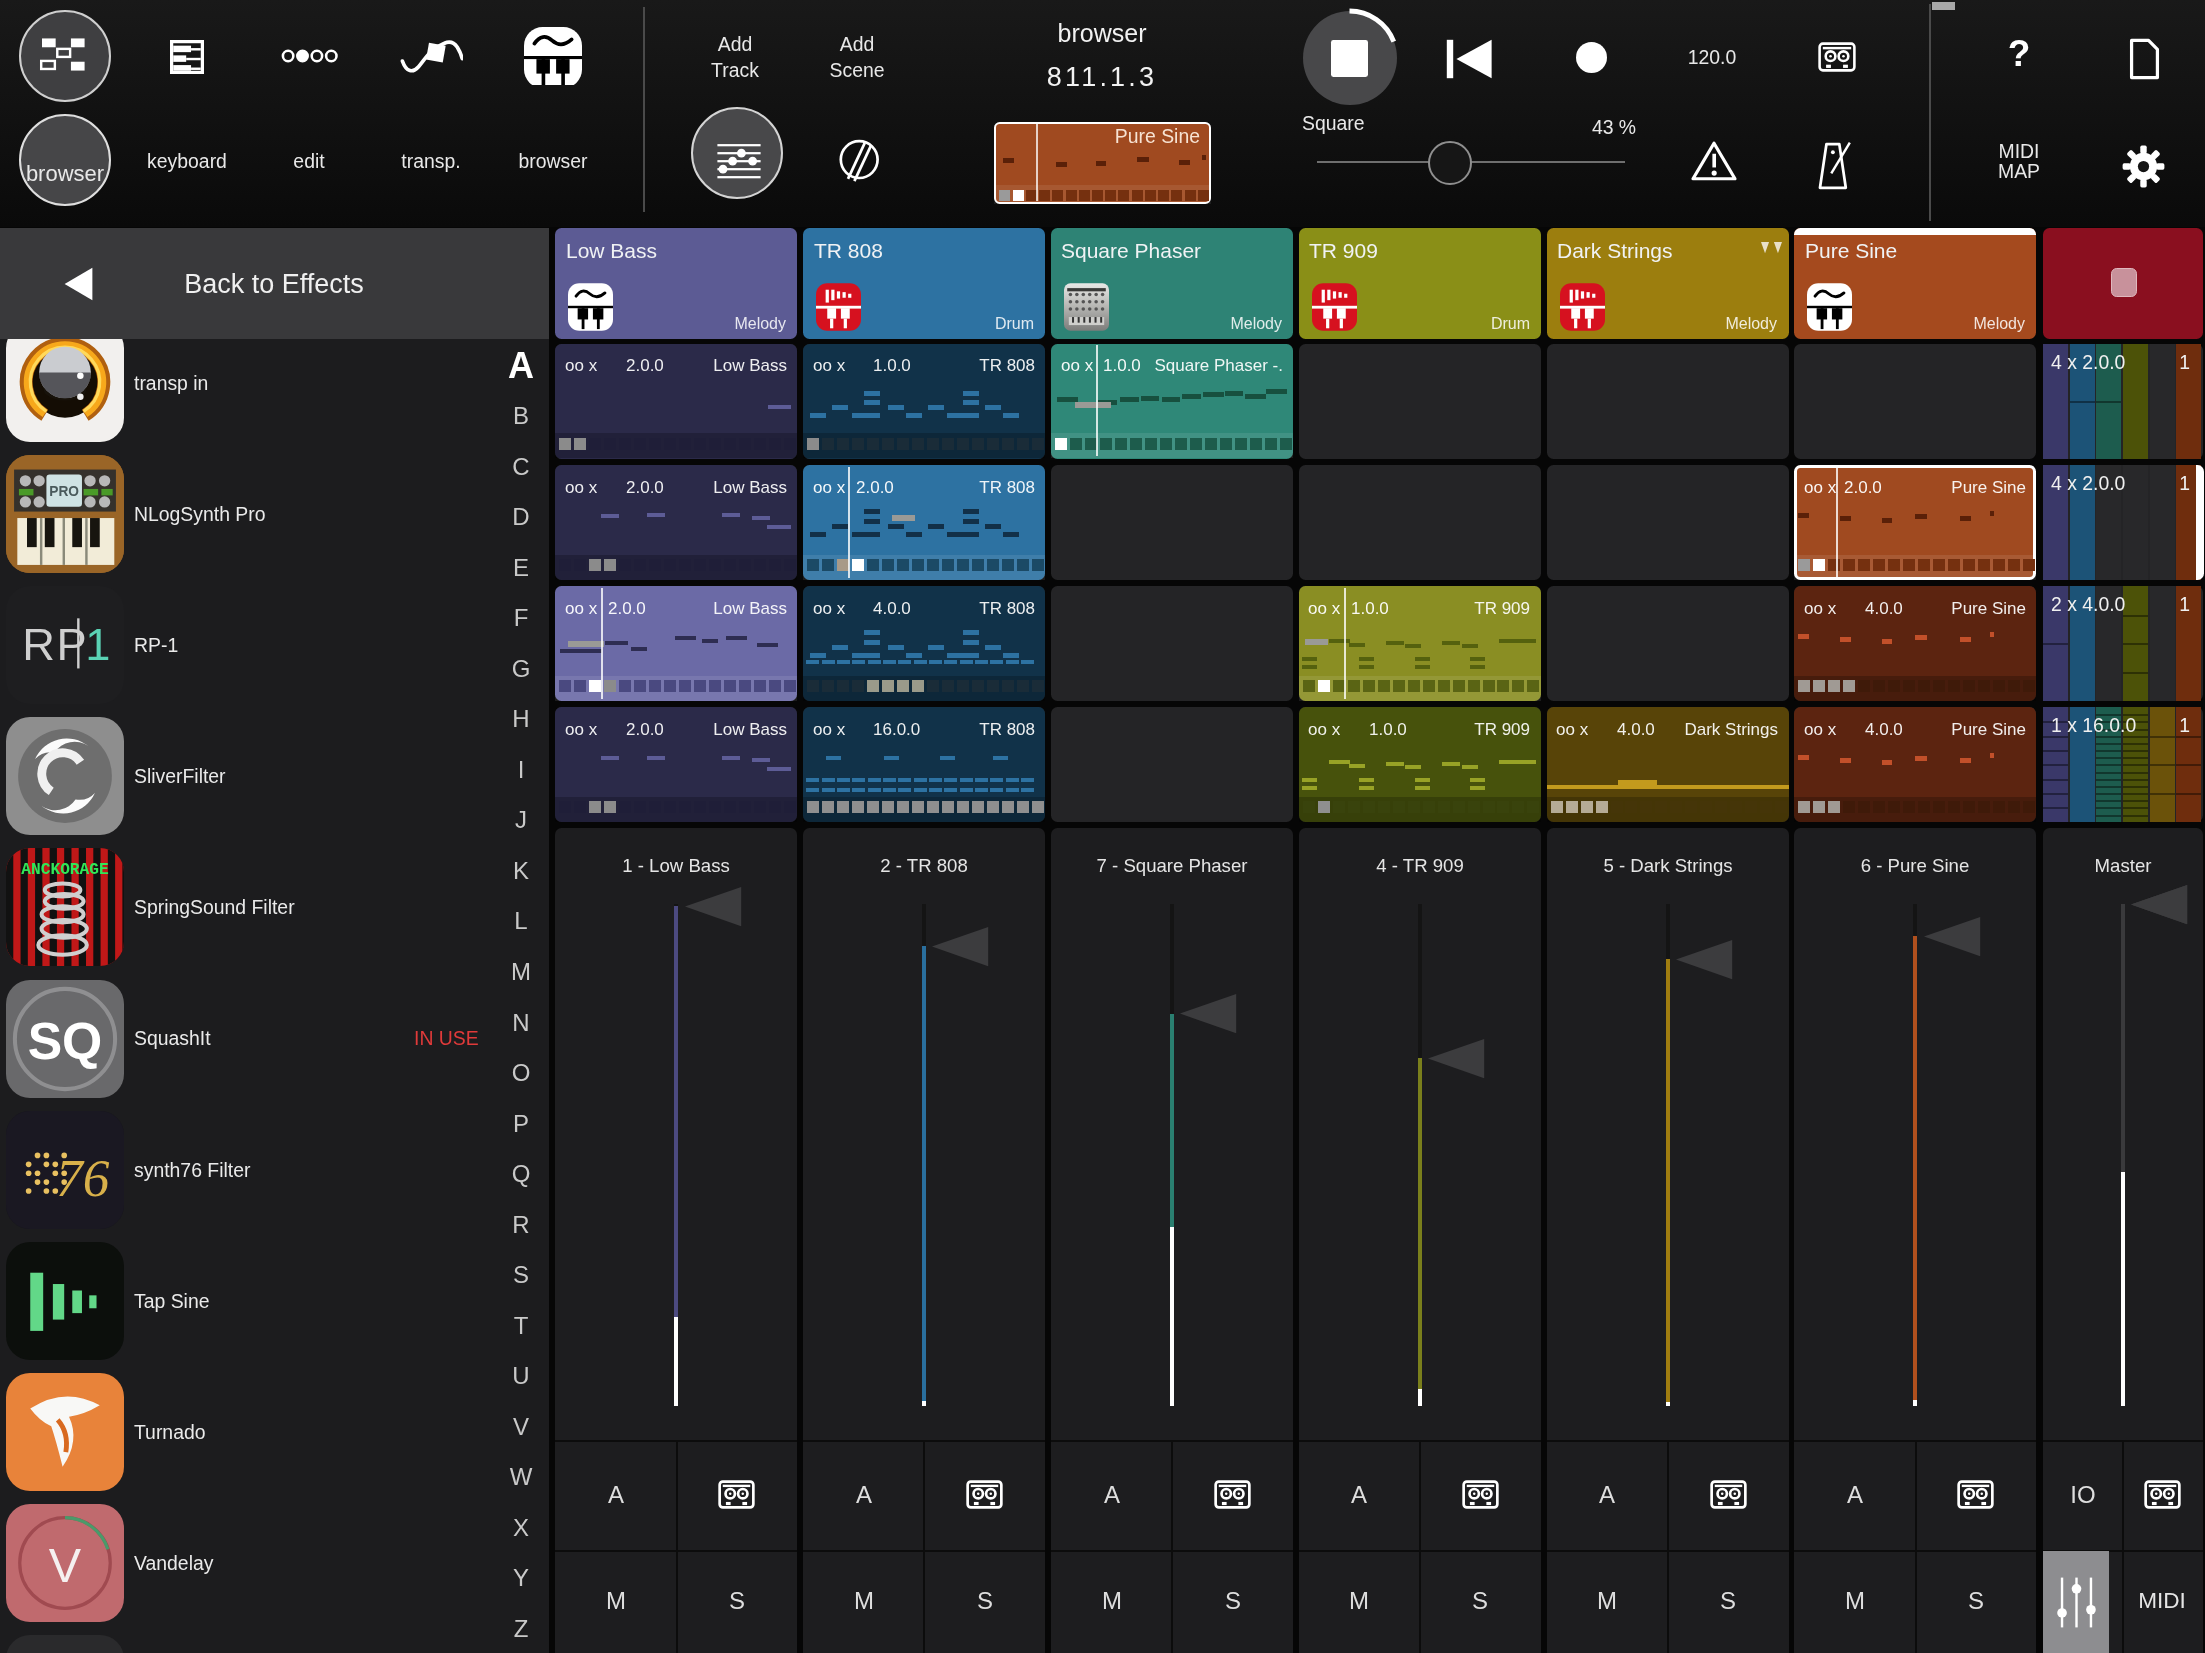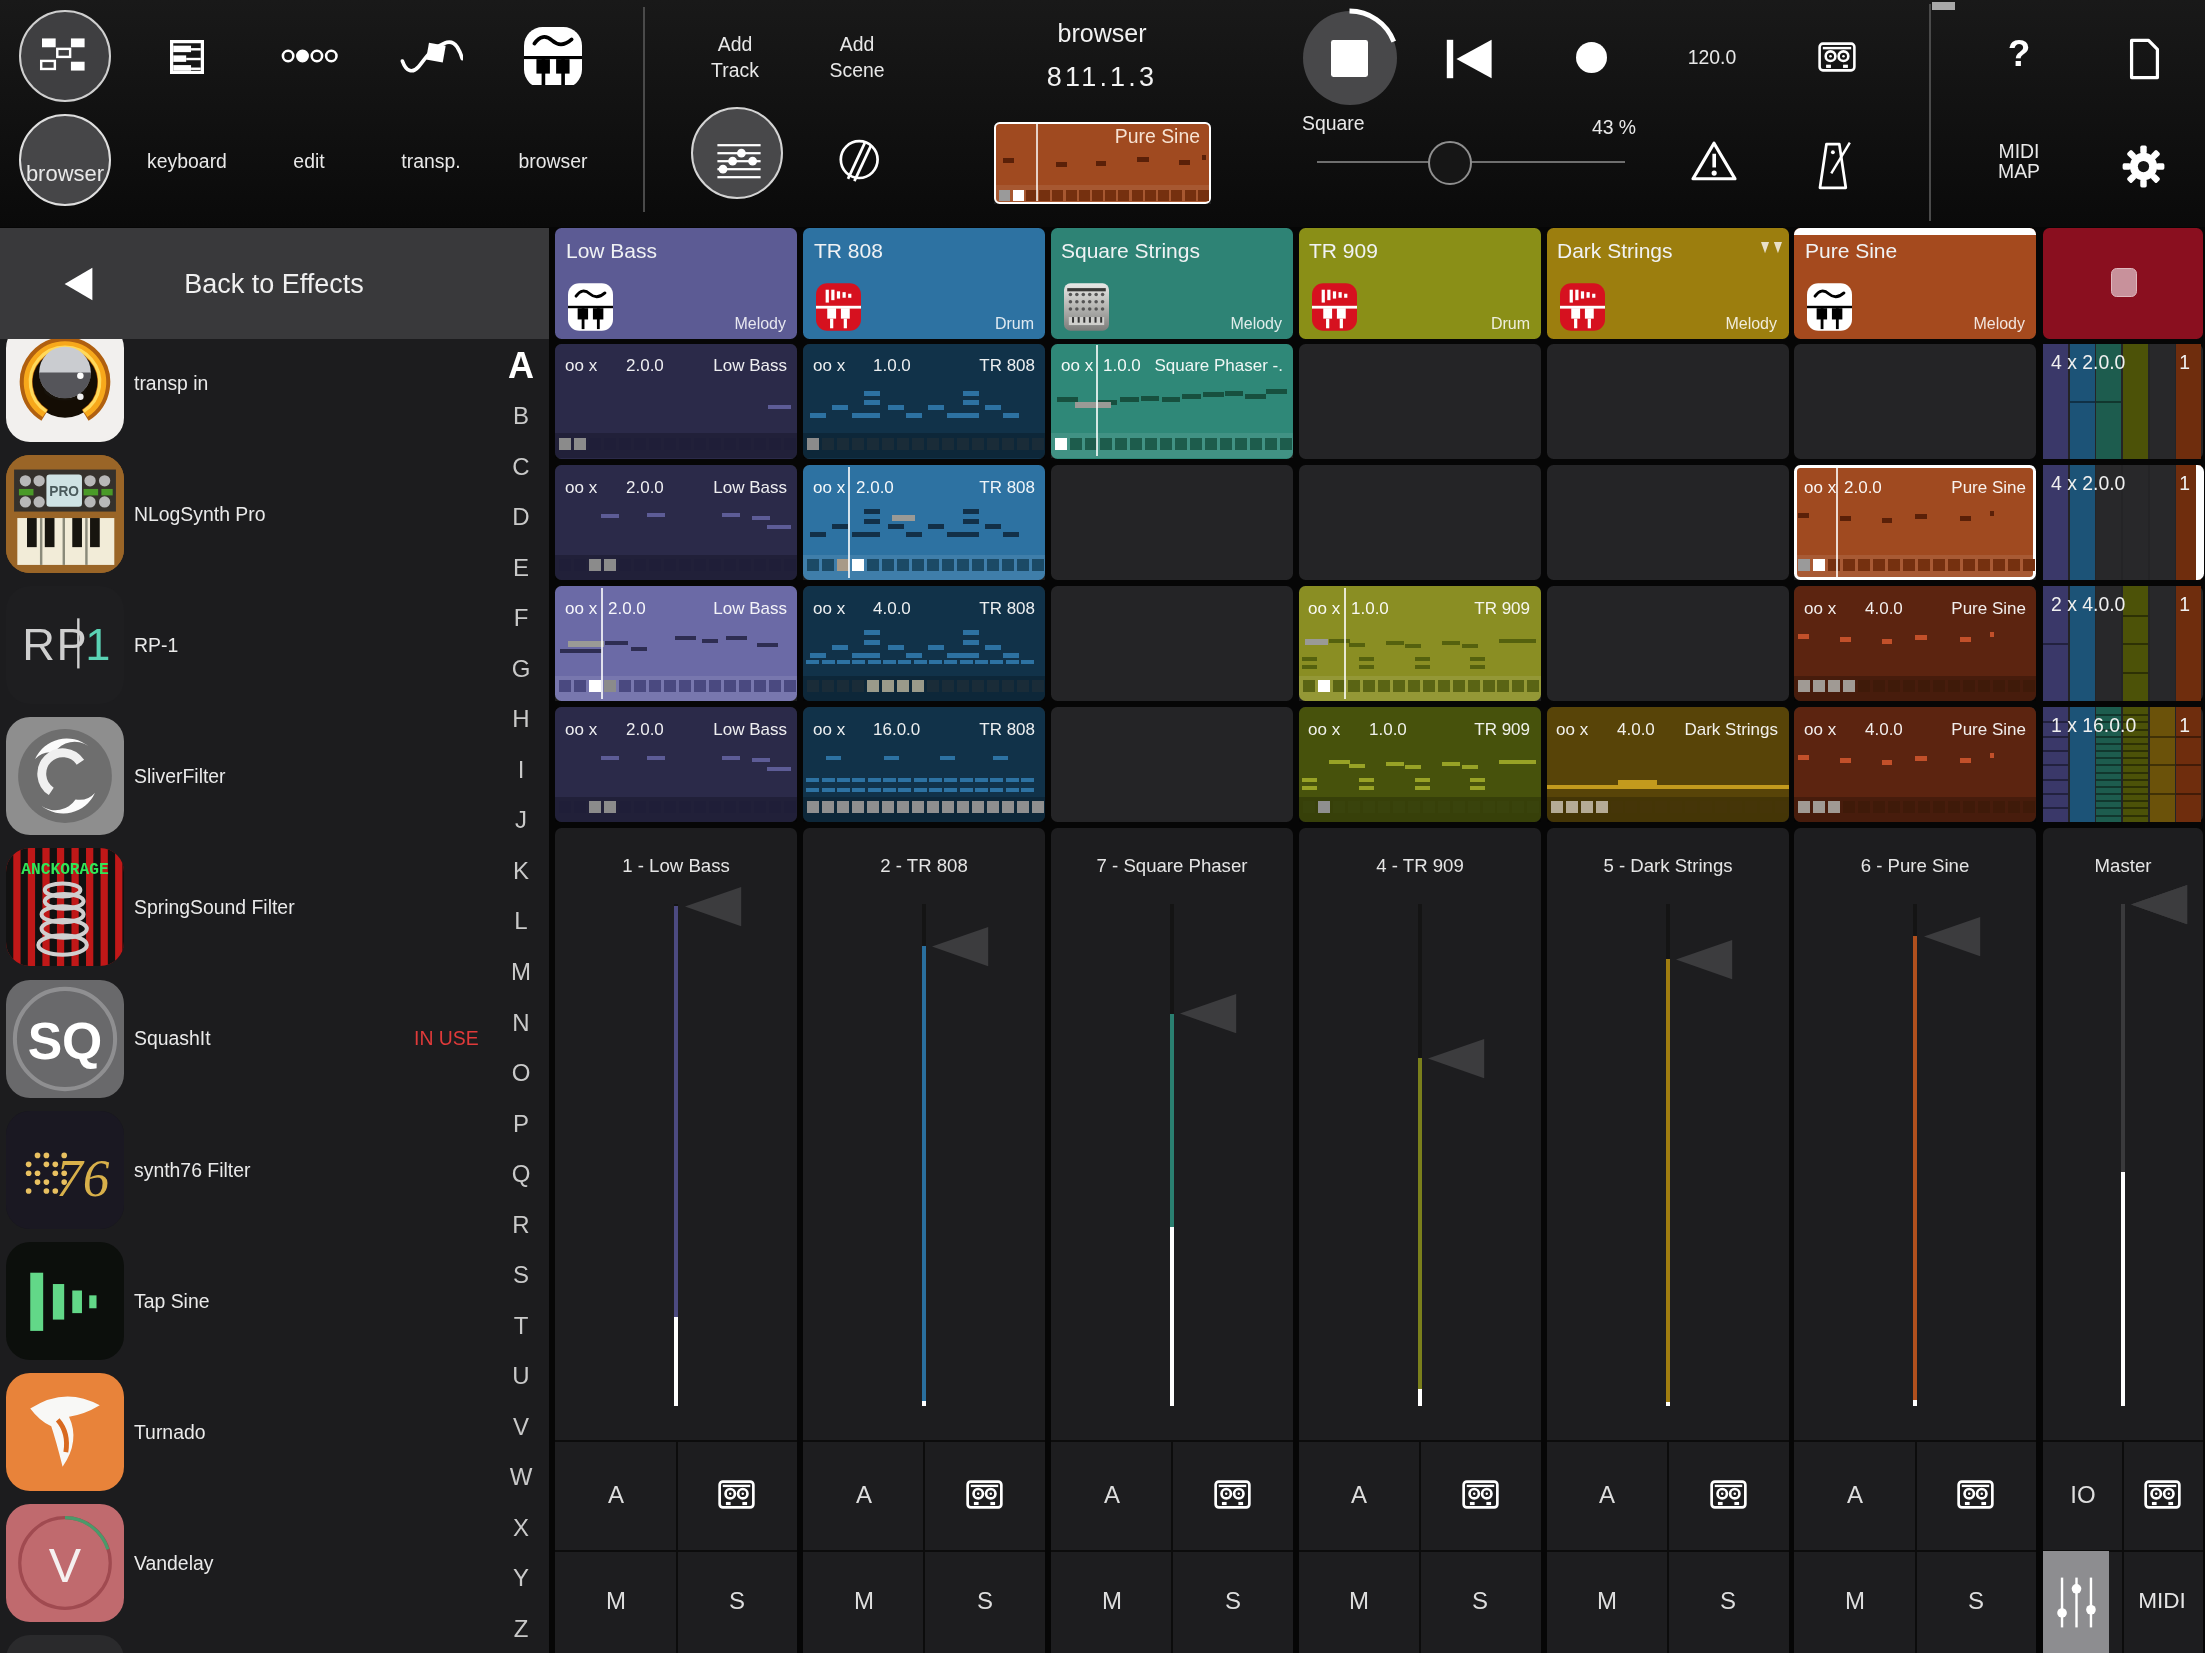--- a/index.html
+++ b/index.html
@@ -185,21 +185,21 @@
 <rect x="33" y="11" width="4" height="7" fill="#fff"></rect>
 <rect x="40" y="13" width="4" height="5" fill="#fff"></rect>
 <rect x="0" y="28" width="56" height="3.5" fill="#fff"></rect>
 <rect x="14" y="31" width="11" height="13" fill="#fff"></rect>
 <rect x="31" y="31" width="11" height="13" fill="#fff"></rect>
 <rect x="17.5" y="44" width="4" height="12" fill="#fff"></rect>
 <rect x="34.5" y="44" width="4" height="12" fill="#fff"></rect>
 </svg>
 <div class="t " style="left:1034px;top:324px;font-size:16px;color:rgba(255,255,255,0.85);font-weight:400;transform:translate(-100%,-50%);">Drum</div>
 <div class="" style="left:1051px;top:228px;width:242px;height:111px;background:#2e8375;border-radius:6.5px;overflow:hidden;"></div>
-<div class="t " style="left:1061px;top:251px;font-size:21px;color:#f0f2f4;font-weight:400;transform:translate(0,-50%);">Square Strings</div>
+<div class="t " style="left:1061px;top:251px;font-size:21px;color:#f0f2f4;font-weight:400;transform:translate(0,-50%);">Square Phaser</div>
 <svg style="position:absolute;left:1064px;top:283px" width="45" height="48" viewBox="0 0 56 59">
 <defs>
         <linearGradient id="sg" x1="0" y1="0" x2="0" y2="1">
           <stop offset="0" stop-color="#e8e8e6"></stop>
           <stop offset="0.5" stop-color="#b5b5b2"></stop>
           <stop offset="1" stop-color="#7c7c7a"></stop>
         </linearGradient>
       </defs>
 <rect x="0" y="0" width="56" height="59" rx="8" fill="url(#sg)"></rect>
 <rect x="4" y="6" width="48" height="4" fill="#3a3a38"></rect>

